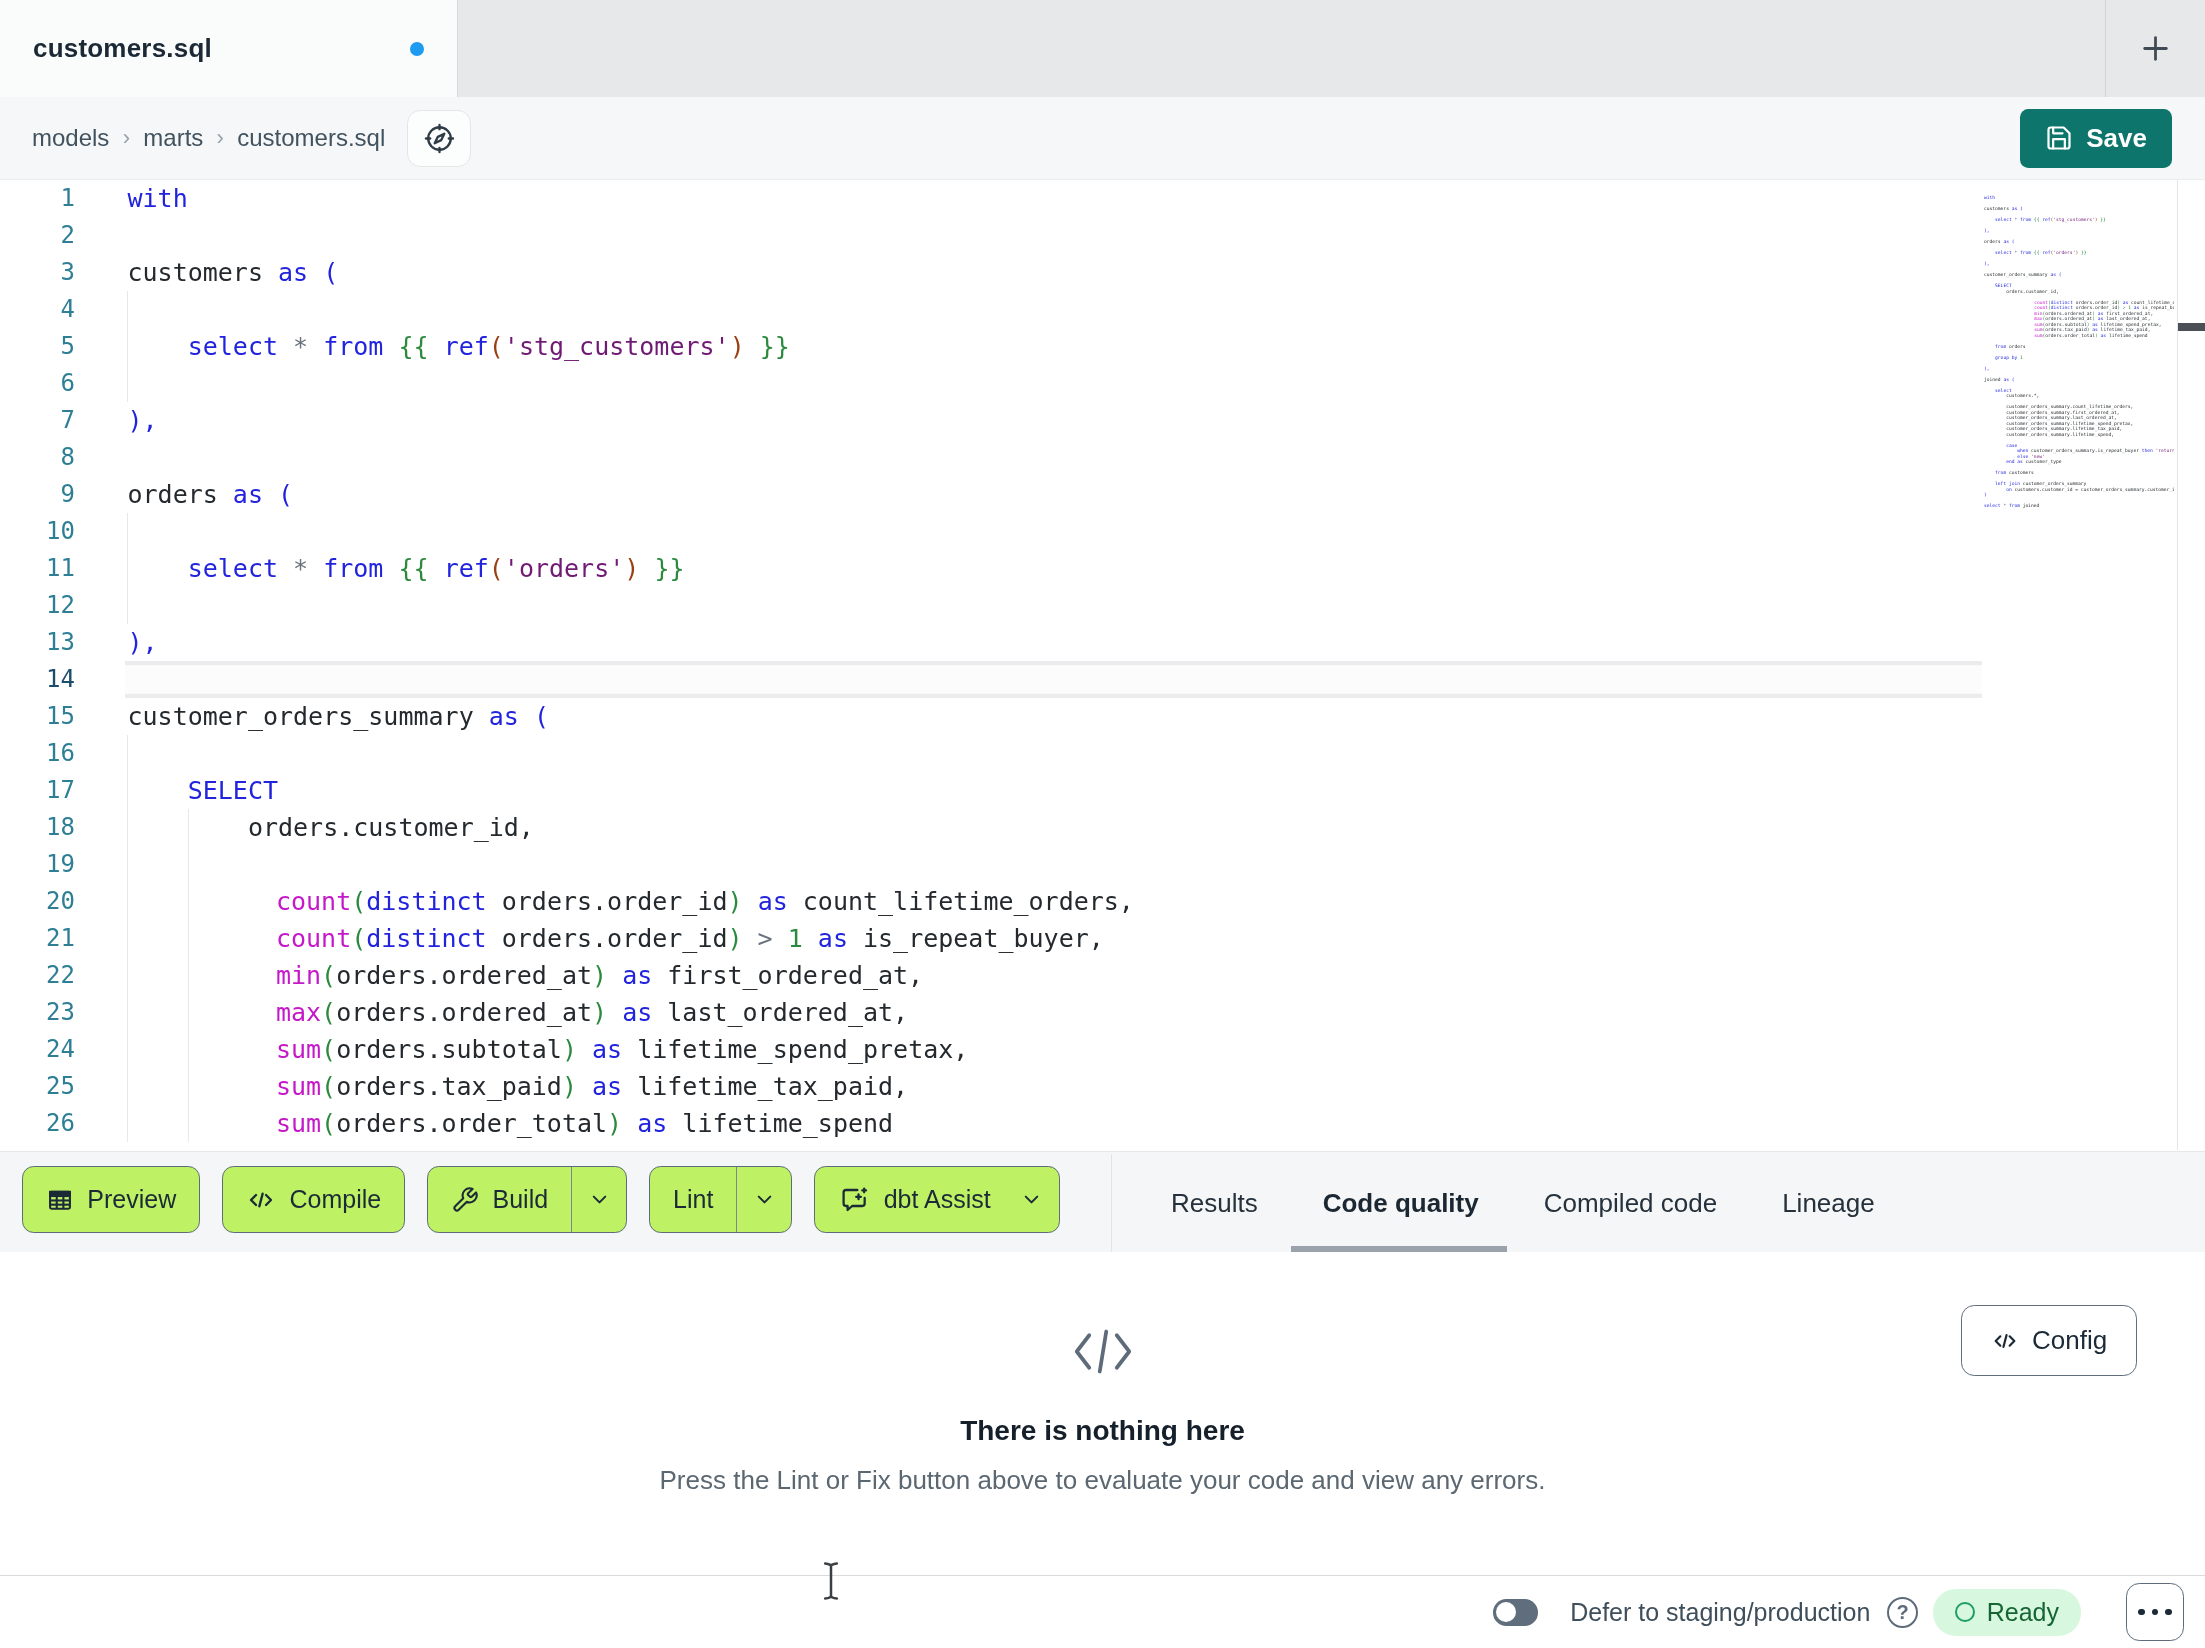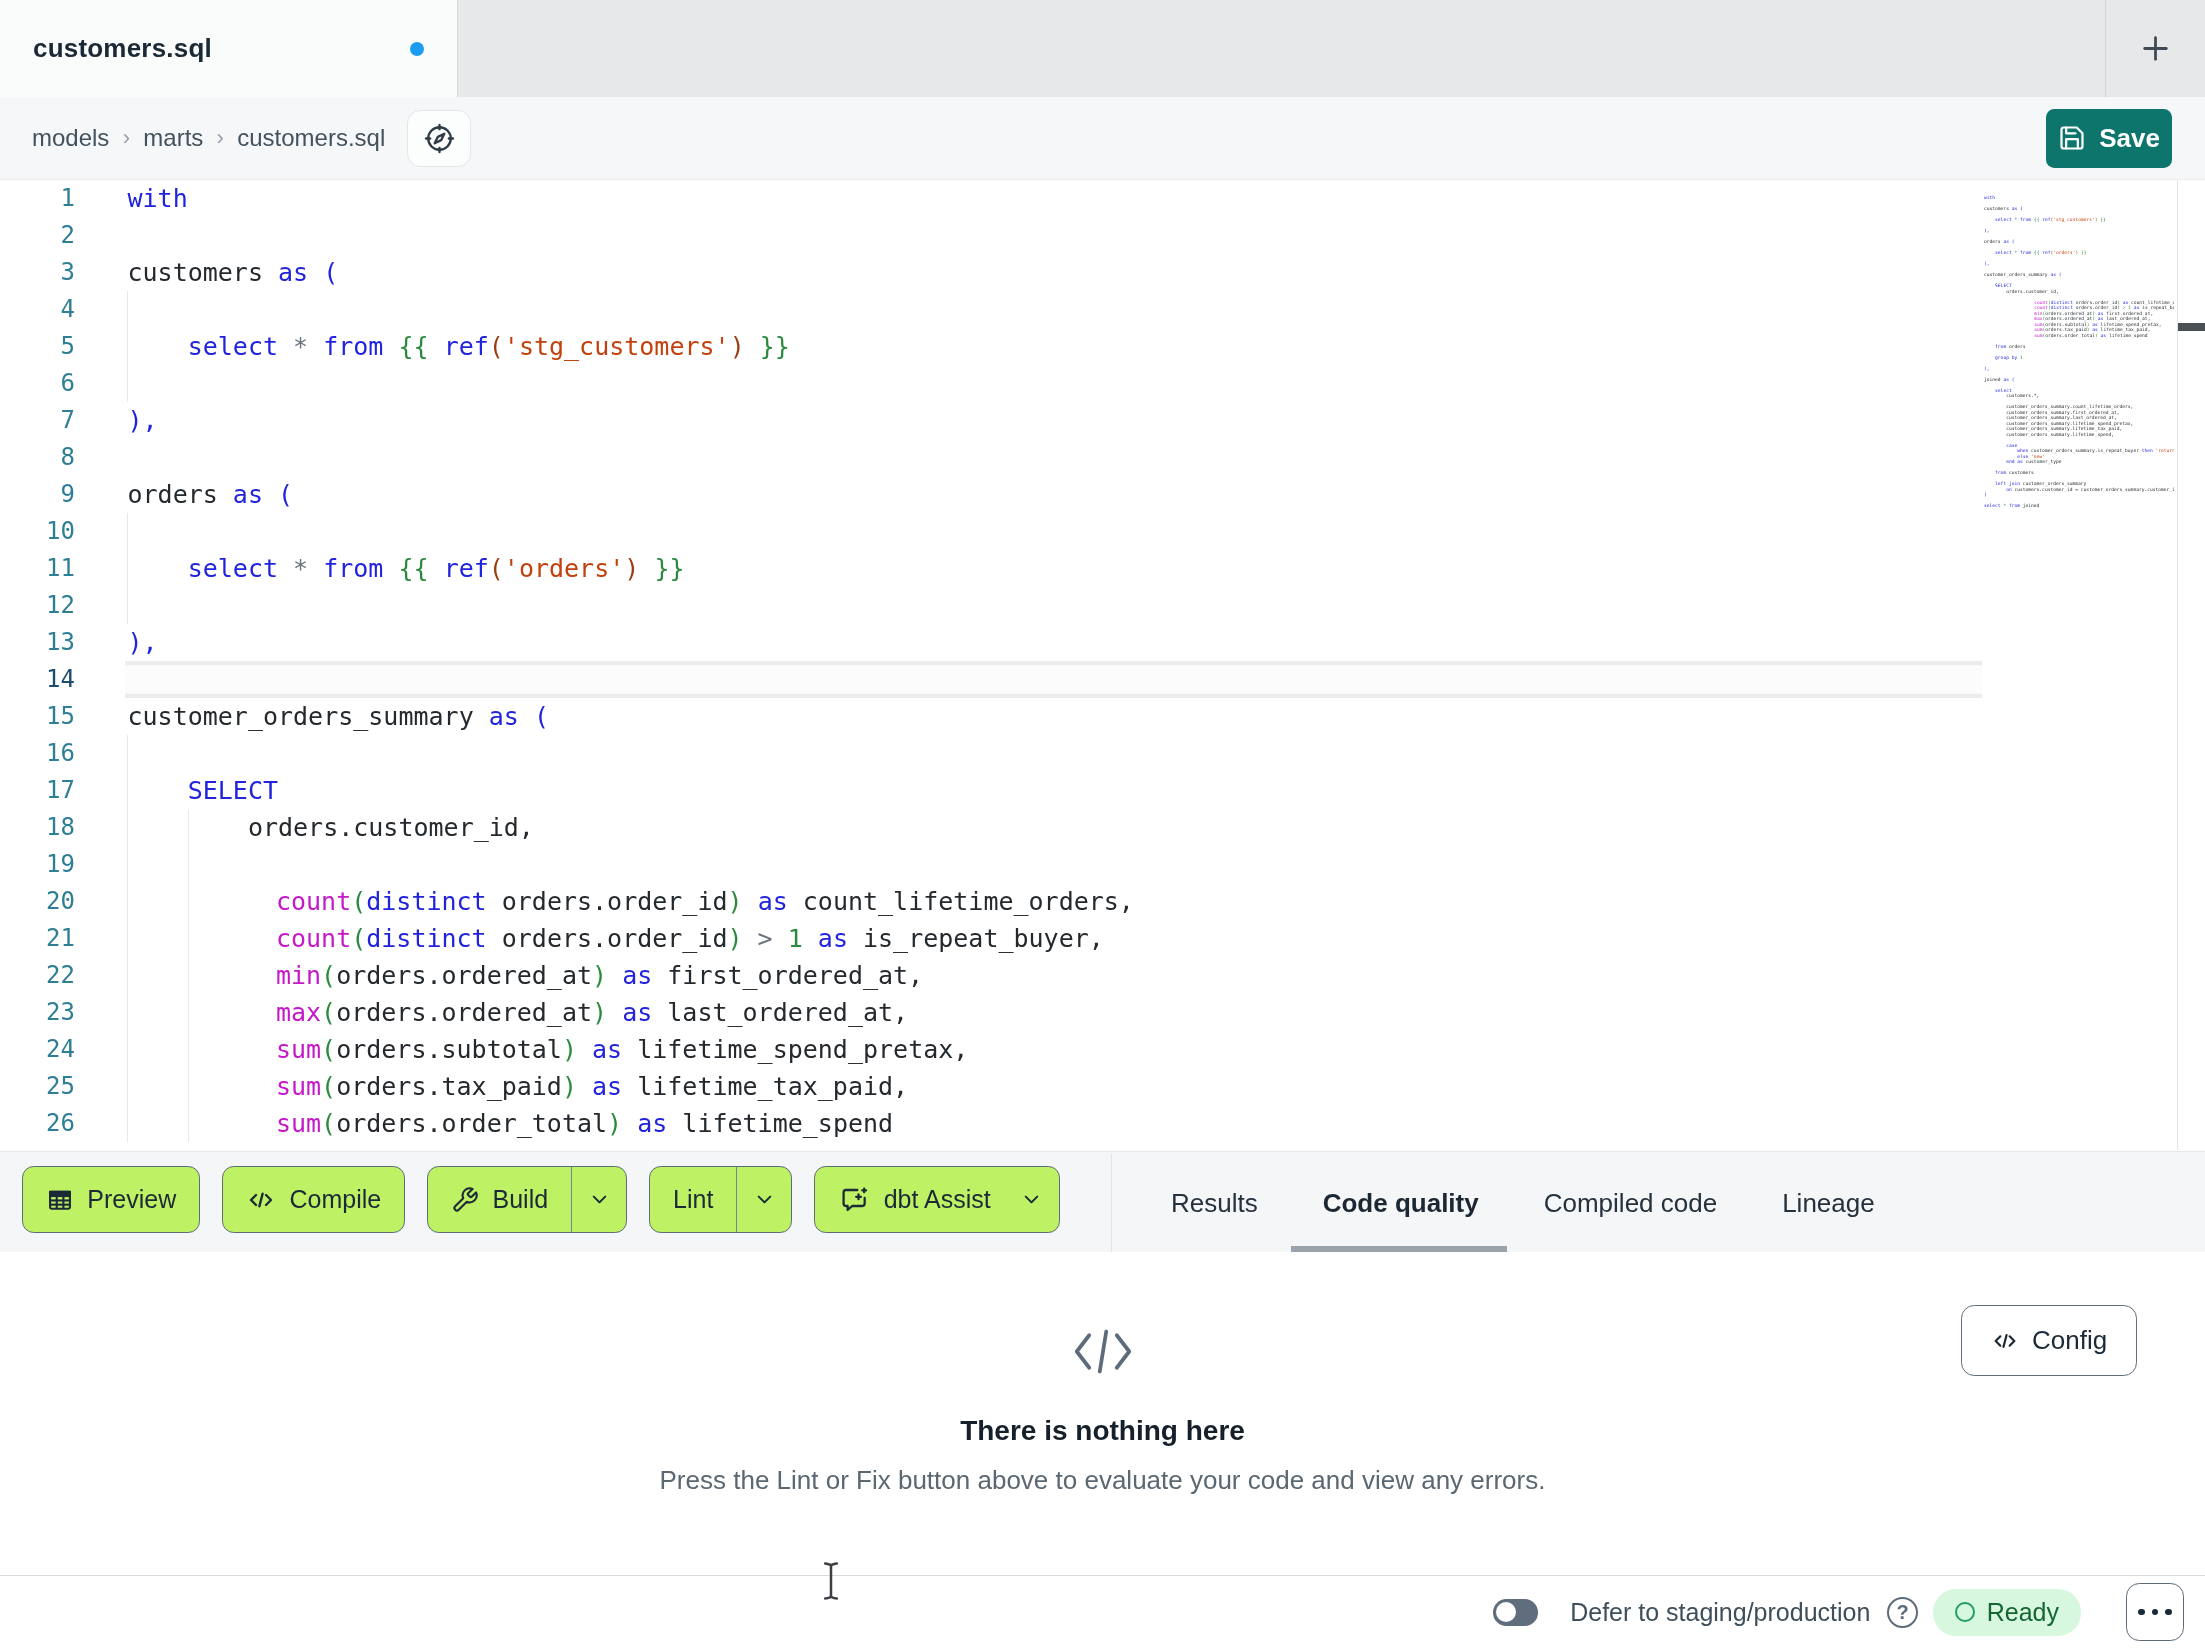--- a/index.html
+++ b/index.html
@@ -18,39 +18,39 @@
             display:flex; align-items:center; justify-content:center; cursor:pointer; }
 
   
   .crumbrow { position:absolute; left:0; top:97px; width:2205px; height:83px; background:#f6f7f8;
               border-bottom:0.8px solid #ededee; display:flex; align-items:center; padding-left:32px; }
   .crumbs { display:flex; align-items:center; gap:13.3px; font-size:24px; color:#42525e; }
   .crumb-sep { color:#97a1aa; font-size:22px; }
   .crumb-item { cursor:pointer; }
   .compass-btn { margin-left:22px; width:64px; height:57px; border:1.7px solid #e3e5e7; border-radius:13.3px;
                  background:#fcfdfd; display:flex; align-items:center; justify-content:center; cursor:pointer; }
-  .save-btn { position:absolute; right:33px; top:11.7px; height:59px; padding:0 12px; border:none;
+  .save-btn { position:absolute; right:33px; top:11.7px; height:59px; padding:0 25px; border:none;
               border-radius:8.3px; background:#0d756b; color:#fff; font-size:26px; font-weight:600;
               font-family:"Liberation Sans",sans-serif; display:flex; align-items:center; gap:13.3px; cursor:pointer; }
 
   
   .editor { position:absolute; left:0; top:180px; width:2205px; height:970px; background:#fff;
             overflow:hidden; font-family:"DejaVu Sans Mono", monospace; font-size:25px; cursor:text; }
   .codeline { display:flex; height:37px; line-height:37px; white-space:pre; }
   .ln { width:125px; flex:none; text-align:right; padding-right:50px; color:#2e7f95; font-size:24px; }
   .lc { flex:1; margin-right:223px; position:relative; padding-left:2.5px; color:#24292e; }
   .codeline.active .lc { background:#fcfcfd;
       box-shadow: inset 0 4.2px 0 #ececee, inset 0 -4.2px 0 #ececee; }
   .codeline.active .ln { color:#1d4d6d; }
   .codeline.g0 .lc::before { content:""; position:absolute; left:1.7px;  top:0; bottom:0; width:1.3px; background:#e8e8e8; }
   .codeline.g4 .lc::after  { content:""; position:absolute; left:63px; top:0; bottom:0; width:1.3px; background:#e8e8e8; }
   .tk-kw  { color:#2123dd; }
   .tk-txt { color:#24292e; }
   .tk-fn  { color:#c518c9;margin-left:28px; }
-  .tk-str { color:#c2410c;text-align:right; }
+  .tk-str { color:#701a75;text-align:right; }
   .tk-jj  { color:#2b8a3e; }
   .tk-gp  { color:#2b8a3e; }
   .tk-num { color:#2b8a3e; }
   .tk-jp  { color:#9a3f12; }
   .tk-op  { color:#6a737d; }
 
   .minimap { position:absolute; left:1984px; top:15px; width:190px; height:517px; overflow:hidden;
              font-family:"DejaVu Sans Mono", monospace; font-size:4.6px; line-height:5.5px; cursor:pointer; }
   .mm-line { height:5.5px; white-space:pre; overflow:hidden; }
   .mm-sep  { position:absolute; left:2177px; top:0; bottom:0; width:0.8px; background:#e5e5e6; }

